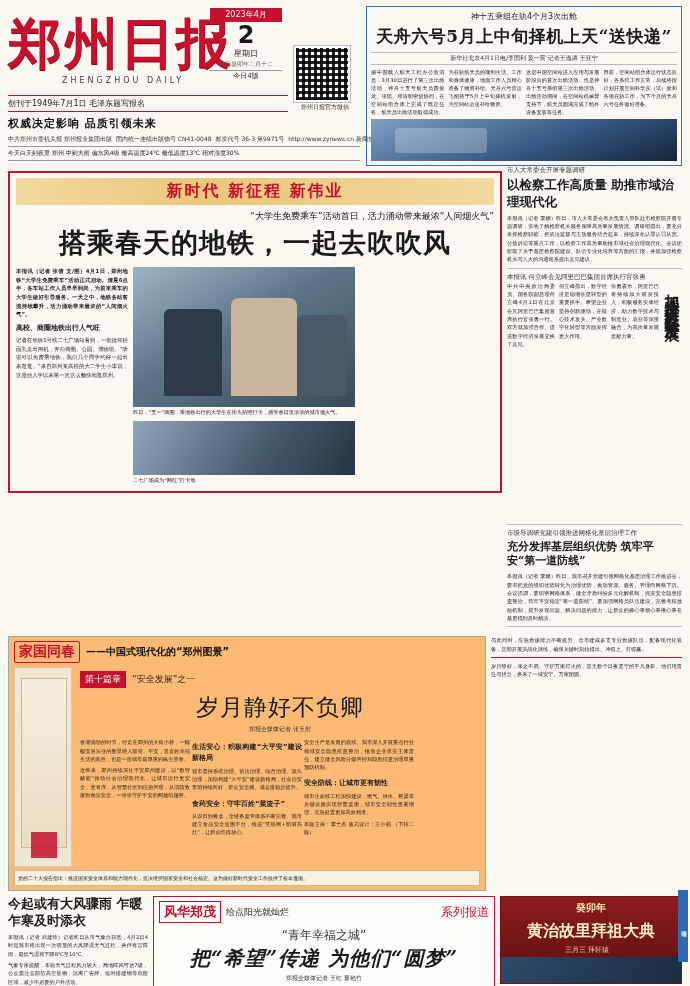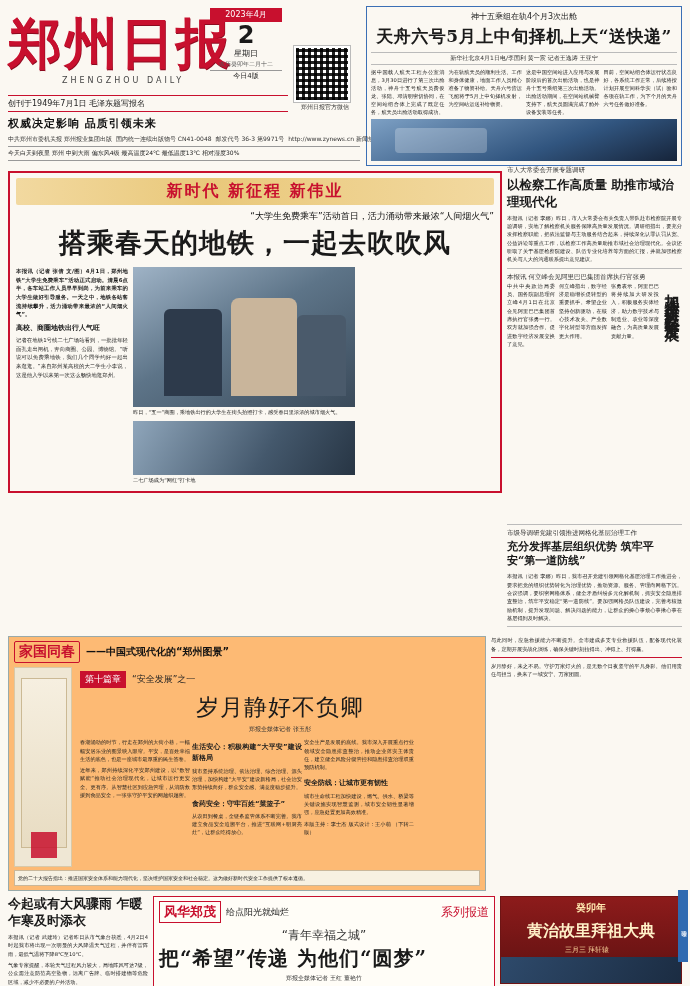--- a/index.html
+++ b/index.html
@@ -139,21 +139,21 @@
   .secC{ display:flex; gap:5px; margin-top:5px; }
   .cNews{ width:140px; }
   .cNews h3{ font-family:"DejaVu Serif","Liberation Serif",serif; font-size:13px; font-weight:bold; margin:0 0 3px; line-height:1.3;}
   .cNews p{ font-size:5.2px; line-height:1.6; text-align:justify; margin:0 0 3px; color:#222;}
   .cBox{ flex:1; border:1px solid #c8102e; padding:4px 5px; background:#fffdf7;}
   .cBox-head{ display:flex; align-items:center; gap:5px; }
   .cBox-head .t{ font-family:"DejaVu Serif","Liberation Serif",serif; font-size:13px; font-weight:bold; color:#c8102e; border:1px solid #c8102e; padding:1px 4px;}
   .cBox-head .s{ font-size:9px; color:#222; }
   .cBox-head .ser{ font-size:12px; color:#c8102e; margin-left:auto;}
   .cQuote{ font-size:12px; text-align:center; color:#333; margin:4px 0 1px;}
-  .cTitle{ font-family:"DejaVu Serif","Liberation Serif",serif; font-size:20px; font-weight:bold; letter-spacing:1px;}
+  .cTitle{ font-family:"DejaVu Serif","Liberation Serif",serif; font-size:20px; font-weight:bold; text-align:center; letter-spacing:1px;font-style:italic;}
   .cByline{ font-size:6px; text-align:center; color:#333; margin:2px 0 4px;}
   .cCols{ display:flex; gap:5px; }
   .cCols .c{ flex:1; font-size:5.2px; line-height:1.6; text-align:justify; color:#1d1d1d;}
   .hintbox{ border:1px solid #d9b27a; background:#fdf3e2; padding:3px; }
   .hintbox .h{ color:#c8102e; font-size:7px; font-weight:bold; text-align:center; }
 
   
   .promo{ width:182px; }
   .ad1{ height:88px; background:linear-gradient(#8d1b1b,#5d1111); color:#ffd98a; position:relative; overflow:hidden; border:1px solid #6d1414;}
   .ad1 .l1{ position:absolute; top:4px; left:0; right:0; text-align:center; font-size:10px; font-weight:bold; color:#ffe9b0;}

